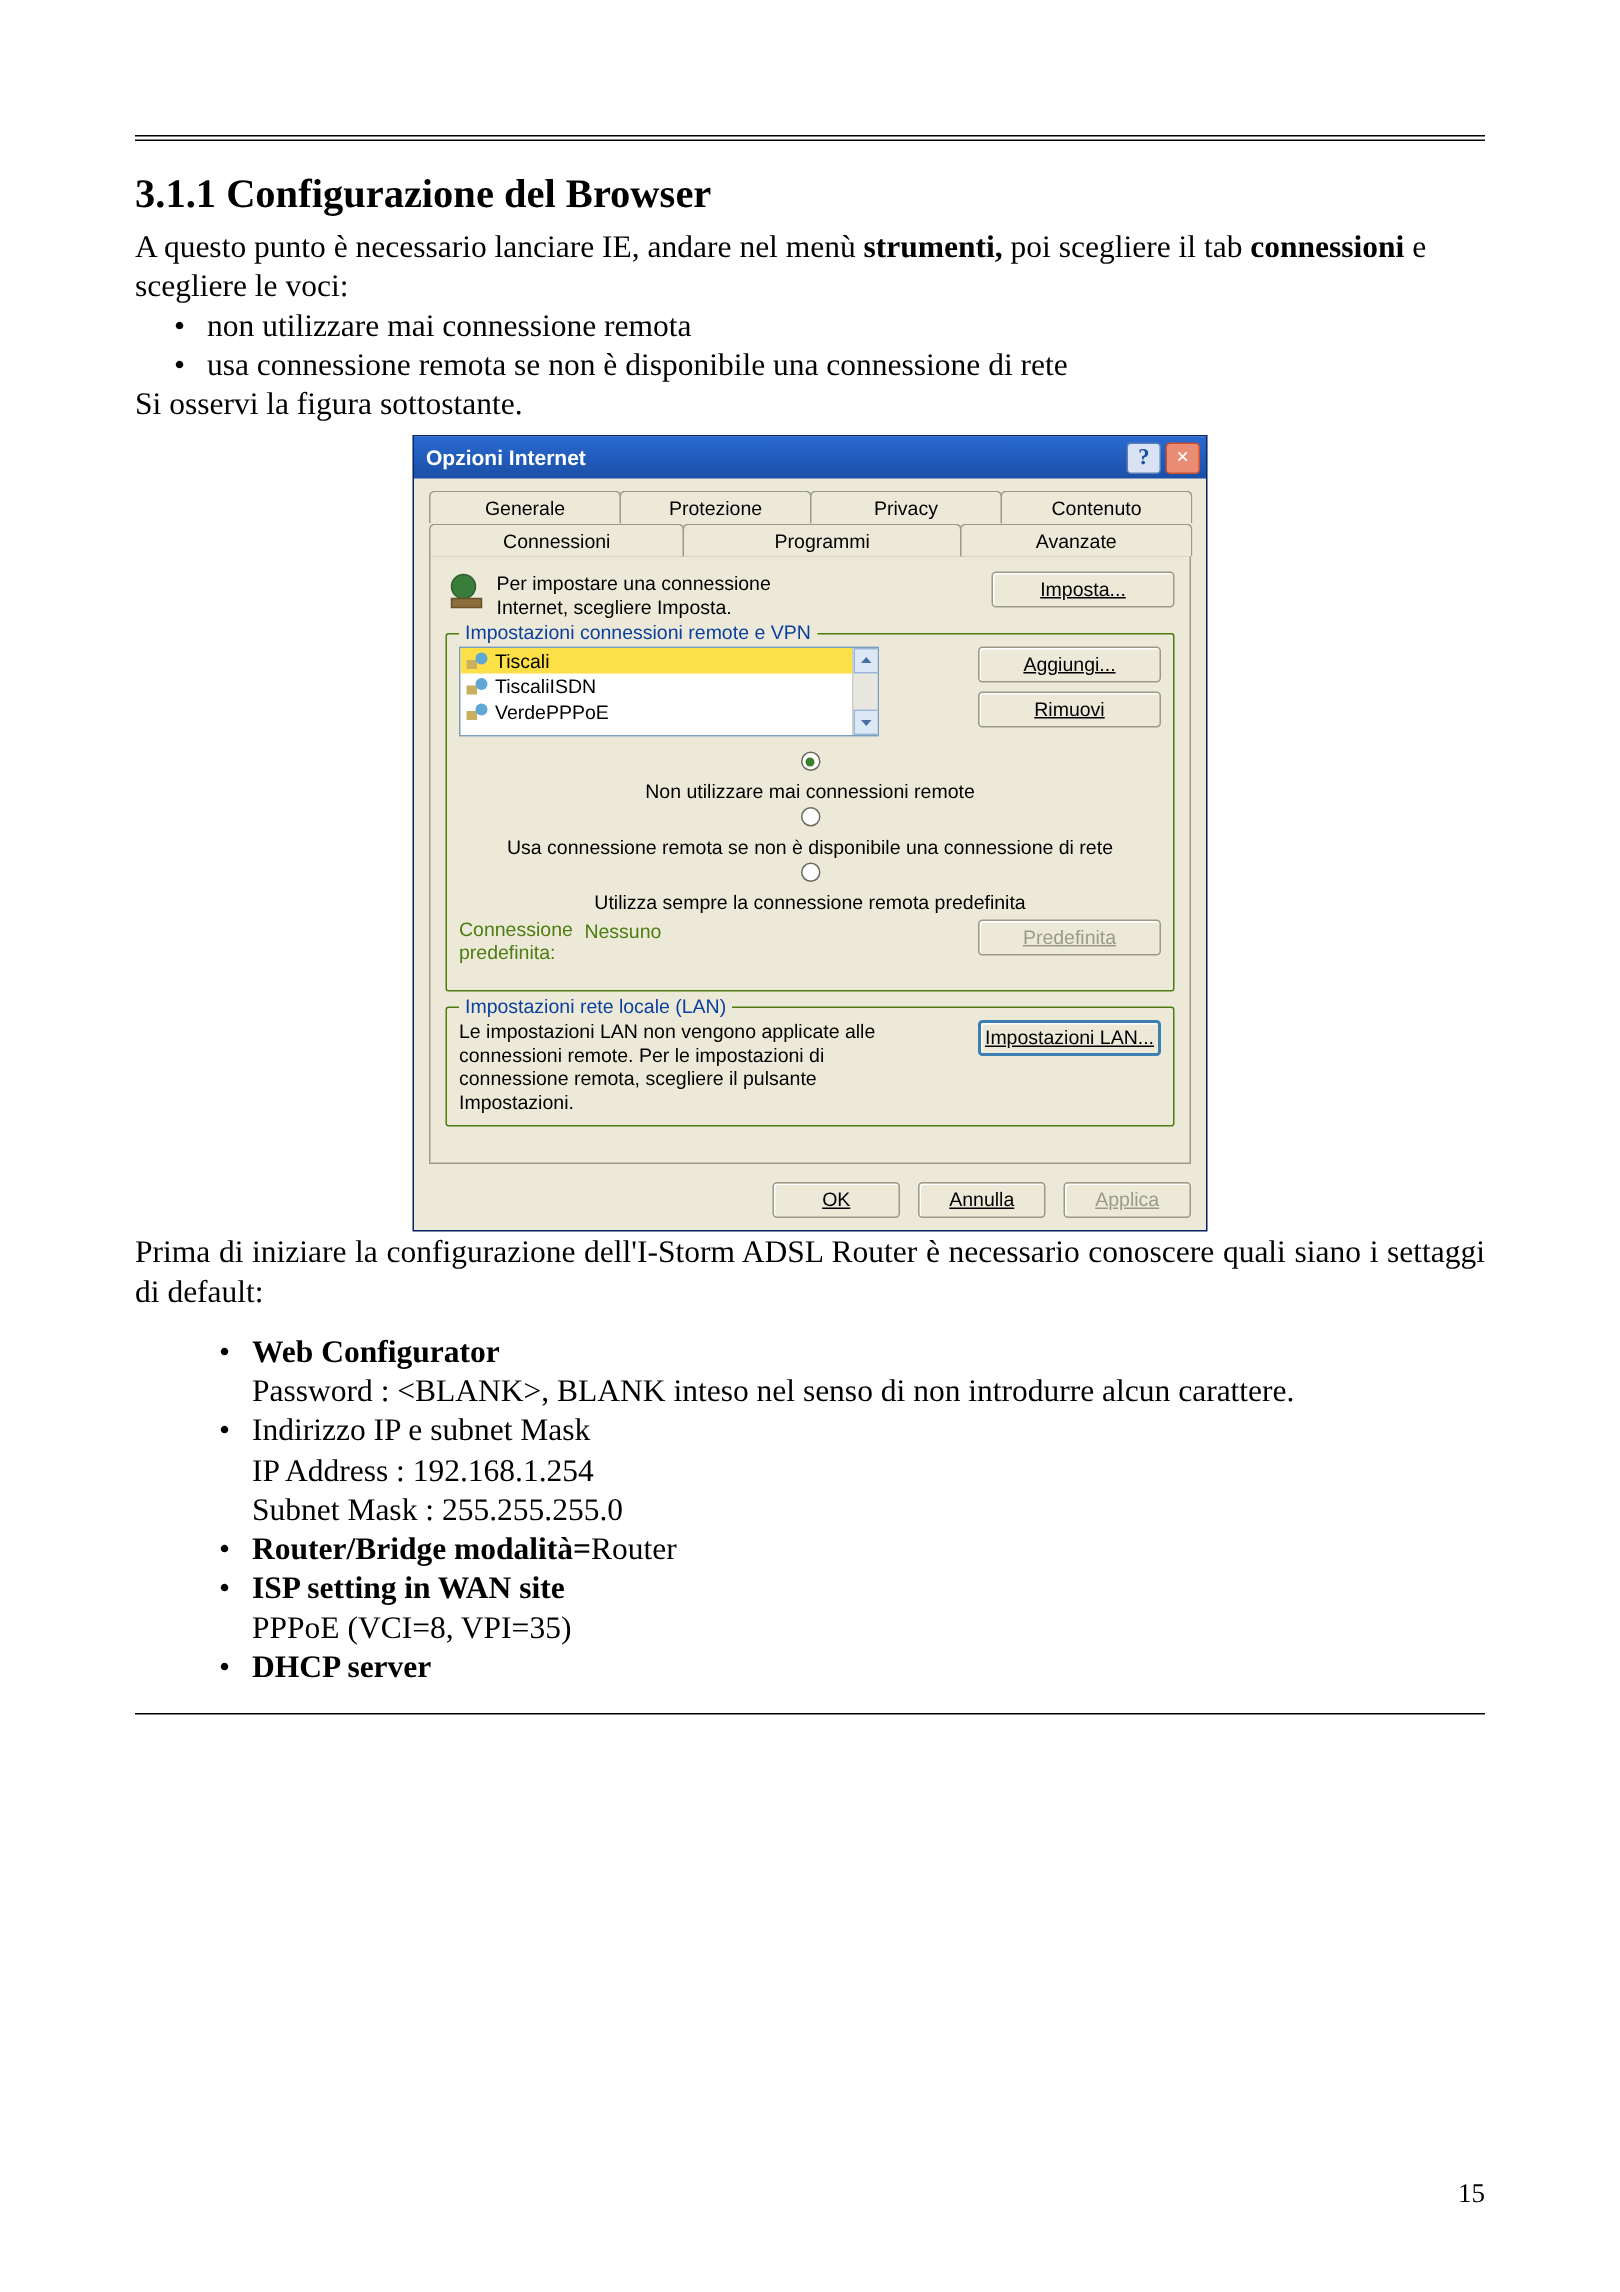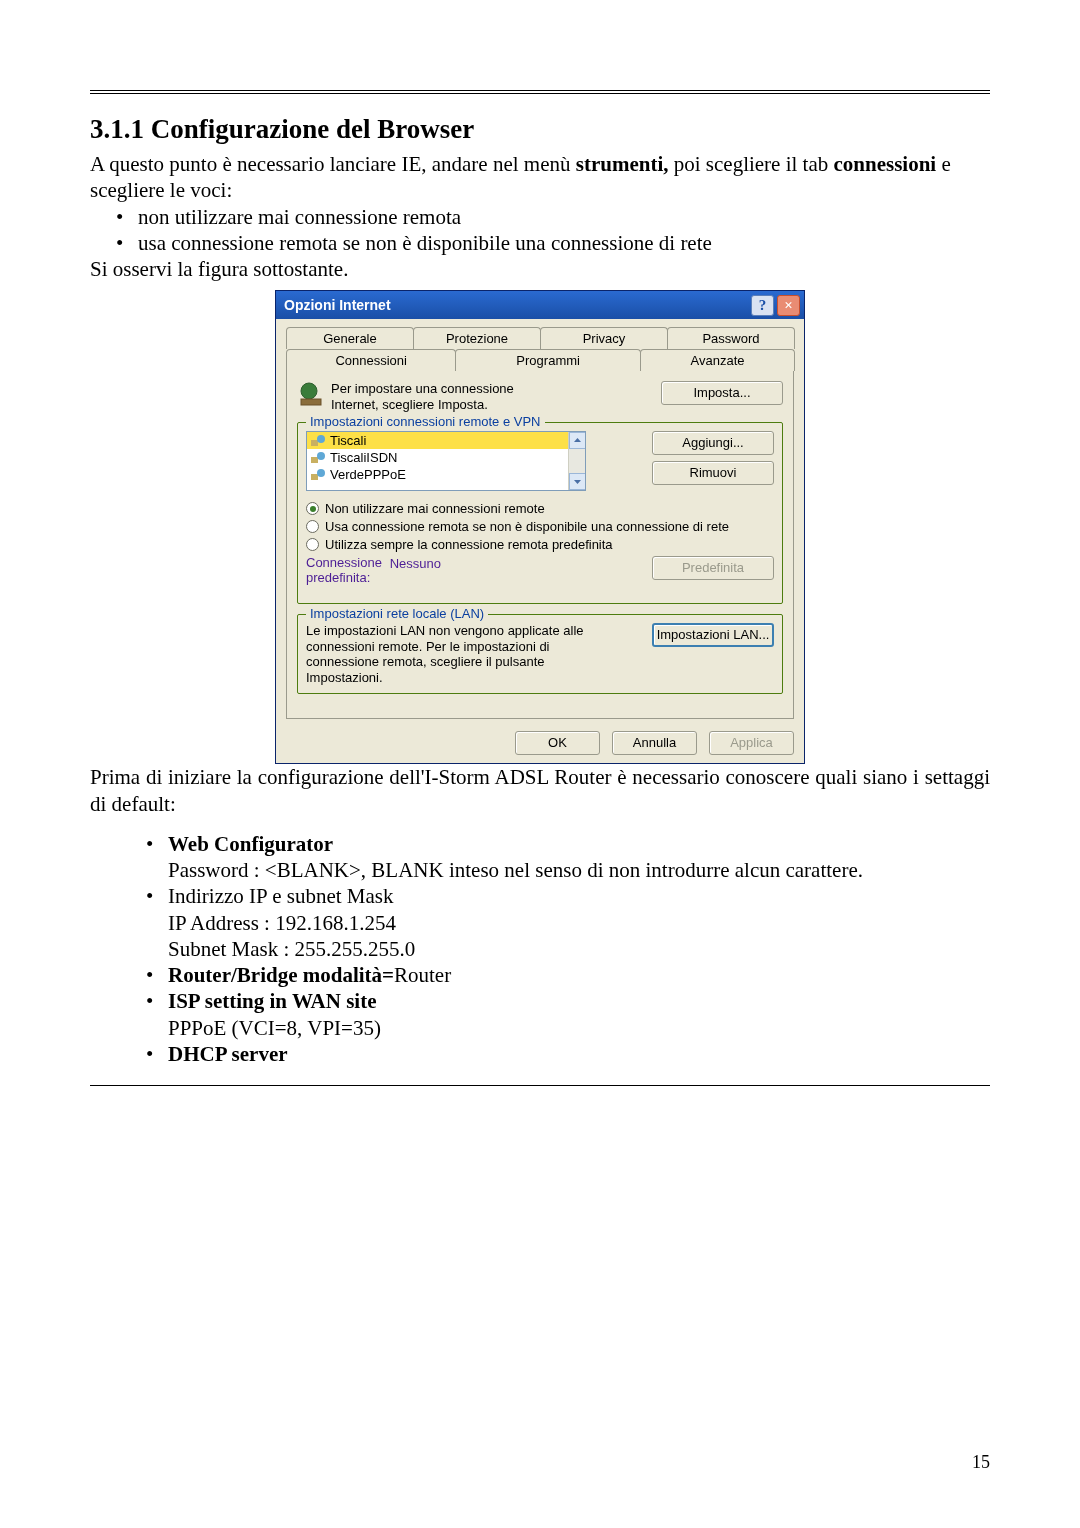--- a/index.html
+++ b/index.html
@@ -29,41 +29,41 @@
   .dlg-body { padding: 8px 10px 4px 10px; }
 
   .tabs-row { display: flex; }
   .tab { background: #ece9d8; border: 1px solid #9a9a8c; border-bottom: none; border-radius: 4px 4px 0 0; text-align: center; padding: 3px 0; margin-right: -1px; }
   .tab.dim { background: #ece9d8; }
   .tab.active { position: relative; z-index: 2; }
   .tab-pane { border: 1px solid #9a9a8c; background: #ece9d8; padding: 10px 10px 14px 10px; margin-top: -1px; }
 
   .row { display: flex; align-items: flex-start; justify-content: space-between; margin-bottom: 10px; }
   .text-small { font-size: 13px; line-height: 1.2; }
-  .btn { width: 122px; height: 24px; background: #ece9d8; border: 1px solid #9a9a8c; border-radius: 3px; text-align: center; padding-top: 3px; box-shadow: inset 1px 1px 0 #fff; }
+  .btn { width: 122px; height: 24px; background: #ece9d8; border: 1px solid #9a9a8c; border-radius: 3px; text-align: center; padding-top: 3px; box-shadow: inset 1px 1px 0 #fff; text-decoration: underline; }
   .btn.disabled { color: #9a9a8c; }
   .btn.hl { border: 2px solid #3c7fb1; padding-top: 2px; }
 
   .groupbox { border: 1px solid #4d7c0f; border-radius: 2px; padding: 8px; margin-bottom: 10px; position: relative; }
   .group-legend { position: absolute; top: -9px; left: 8px; background: #ece9d8; padding: 0 4px; color: #0a3fa0; }
 
   .listbox { width: 280px; height: 60px; background: #fff; border: 1px solid #7f9db9; overflow: hidden; position: relative; }
   .list-item { display: flex; align-items: center; gap: 4px; padding: 1px 3px; }
   .list-item.selected { background: #fde047; }
   .conn-icon { width: 16px; height: 14px; display: inline-block; }
   .conn-icon svg { width: 16px; height: 14px; }
   .scrollbar { position: absolute; right: 0; top: 0; width: 17px; height: 100%; background: #e8e8e0; border-left: 1px solid #cfcfc2; }
   .sb-btn { width: 17px; height: 17px; background: #dce8f6; border: 1px solid #9bb7d8; display: flex; align-items: center; justify-content: center; }
   .sb-track { height: calc(100% - 34px); }
 
-  .radio { display: flex; align-items: center; gap: 6px; margin: 3px 0; }
+  .radio { display: flex; align-items: center; gap: 6px; margin: 3px 0; flex-direction: column; }
   .radio-dot { width: 13px; height: 13px; border: 1px solid #6b6b5f; border-radius: 50%; background: #fff; display: flex; align-items: center; justify-content: center; }
   .radio-dot.sel::after { content: ""; width: 6px; height: 6px; background: #3a7f2c; border-radius: 50%; }
 
-  .disabled-text { color: #4c1d95; }
+  .disabled-text { color: #4d7c0f; }
 
   .bottom-buttons { display: flex; justify-content: flex-end; gap: 12px; padding: 8px 10px; }
   .bottom-buttons .btn { width: 85px; }
 
   .icon-globe { display:inline-block; width:28px; height:28px; margin-right:6px; }
 
   .def-list { padding-left: 78px; }
   .def-list li { list-style: none; position: relative; font-size: 21px; line-height: 1.25; }
   .def-list li::before { content: "•"; position: absolute; left: -22px; }
 </style>
@@ -91,21 +91,21 @@
           <div class="cap-btn">?</div>
           <div class="cap-btn close">×</div>
         </div>
       </div>
 
       <div class="dlg-body">
         <div class="tabs-row">
           <div class="tab dim" style="flex:1">Generale</div>
           <div class="tab dim" style="flex:1">Protezione</div>
           <div class="tab dim" style="flex:1">Privacy</div>
-          <div class="tab dim" style="flex:1">Password</div>
+          <div class="tab dim" style="flex:1">Contenuto</div>
         </div>
         <div class="tabs-row">
           <div class="tab active" style="flex:1.1">Connessioni</div>
           <div class="tab dim" style="flex:1.2">Programmi</div>
           <div class="tab dim" style="flex:1">Avanzate</div>
         </div>
 
         <div class="tab-pane">
 
           <div class="row">

